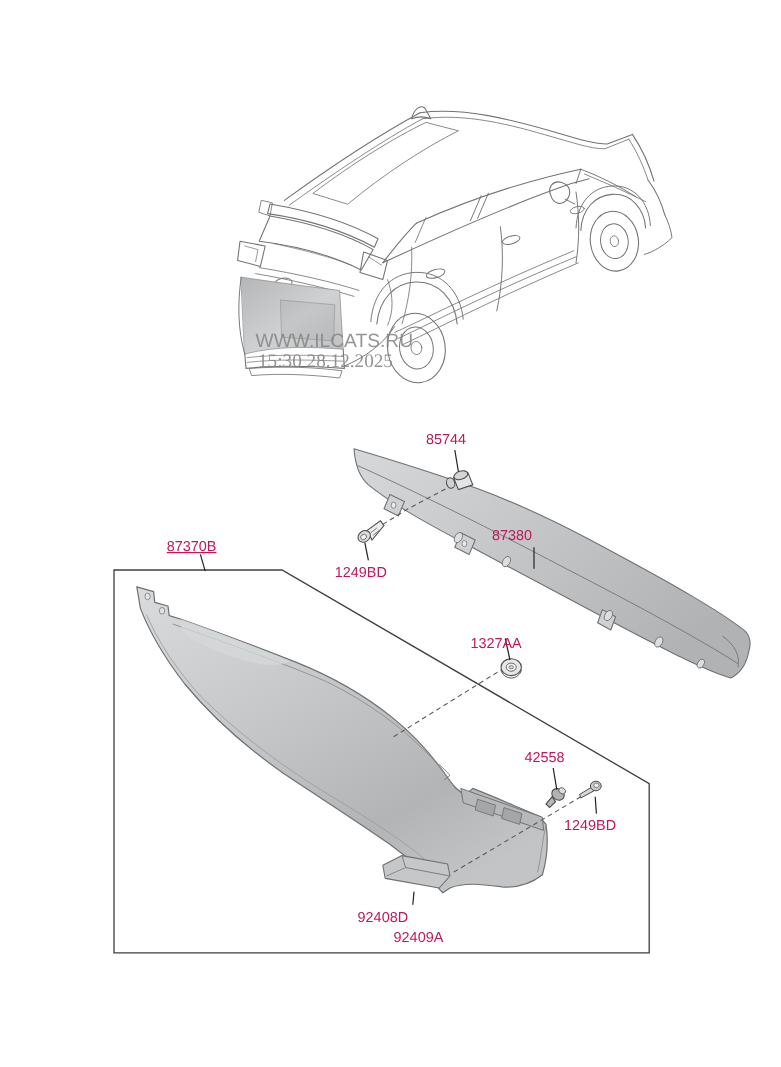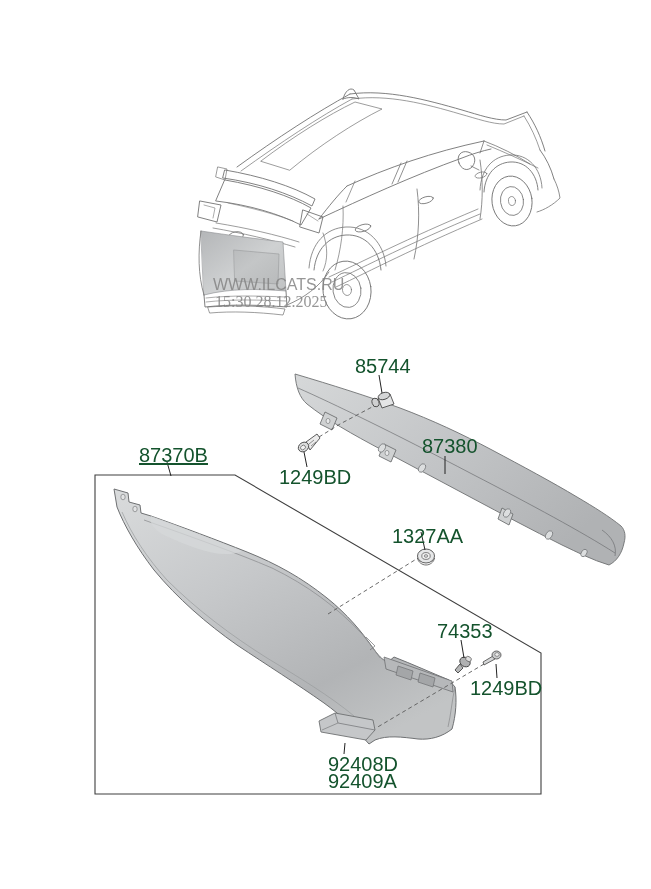--- a/index.html
+++ b/index.html
@@ -1,19 +1,19 @@
 <!DOCTYPE html>
 <html><head>
 <meta charset="utf-8">
 <style>
   html,body{margin:0;padding:0;background:#ffffff;}
   #page{position:relative;width:651px;height:889px;background:#ffffff;overflow:hidden;
         font-family:"Liberation Sans",sans-serif;margin-left:32px;}
   #diagram-svg{position:absolute;left:0;top:0;}
-  .callout{position:absolute;color:#14532d;font-size:20px;line-height:17px;white-space:nowrap;
+  .callout{position:absolute;color:#be185d;font-size:12px;line-height:17px;white-space:nowrap;
            font-family:"Liberation Sans",sans-serif;letter-spacing:0px;}
   .wm{position:absolute;color:rgba(132,132,132,0.85);font-size:16px;line-height:16px;white-space:nowrap;}
 </style>
 </head>
 <body>
 
 <div id="page">
 
   <svg id="diagram-svg" width="651" height="889" viewBox="0 0 651 889">
     <defs>
@@ -218,20 +218,20 @@
       <path d="M464,664 L465,678"></path>
       <path d="M313,743 L312,754"></path>
     </g>
   </svg>
 
   <div class="wm" style="left:181px;top:277px;">WWW.ILCATS.RU</div>
   <div class="wm" style="left:183px;top:294px;font-family:Liberation Serif, serif;">15:30 28.12.2025</div>
 
   <div class="callout" style="left:323px;top:358px;">85744</div>
   <div class="callout" style="left:247px;top:469px;">1249BD</div>
-  <div class="callout" style="left:390px;top:438px;">87380</div>
+  <div class="callout" style="left:378px;top:438px;">87380</div>
   <div class="callout" style="left:107px;top:447px;text-decoration:underline;">87370B</div>
   <div class="callout" style="left:360px;top:528px;">1327AA</div>
-  <div class="callout" style="left:405px;top:623px;">74353</div>
+  <div class="callout" style="left:405px;top:623px;">42558</div>
   <div class="callout" style="left:438px;top:680px;">1249BD</div>
-  <div class="callout" style="left:296px;top:756px;">92408D</div>
+  <div class="callout" style="left:266px;top:756px;">92408D</div>
   <div class="callout" style="left:296px;top:773px;">92409A</div>
 </div>
 
 </body></html>

